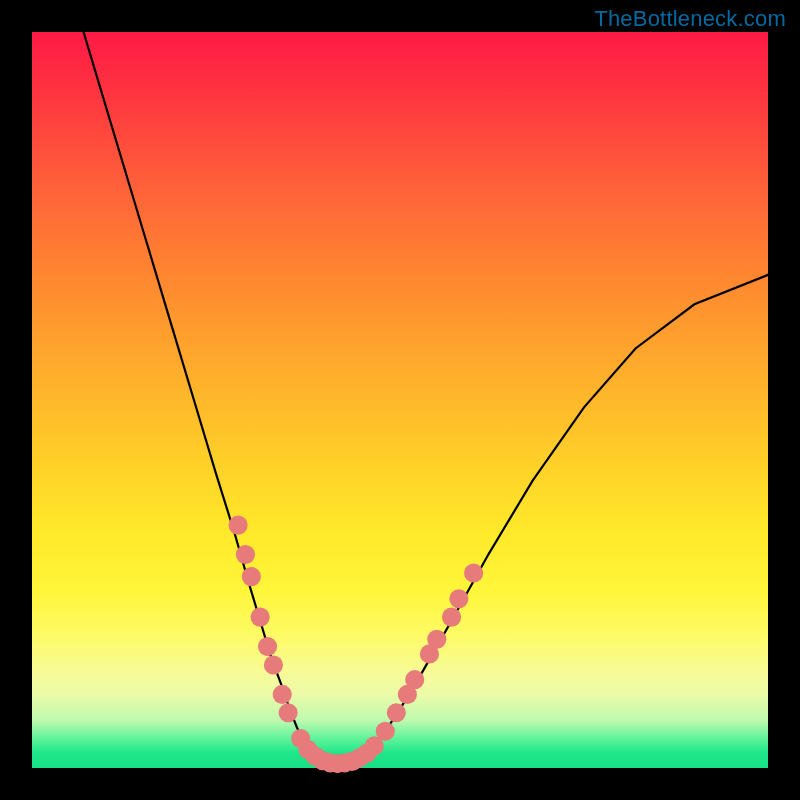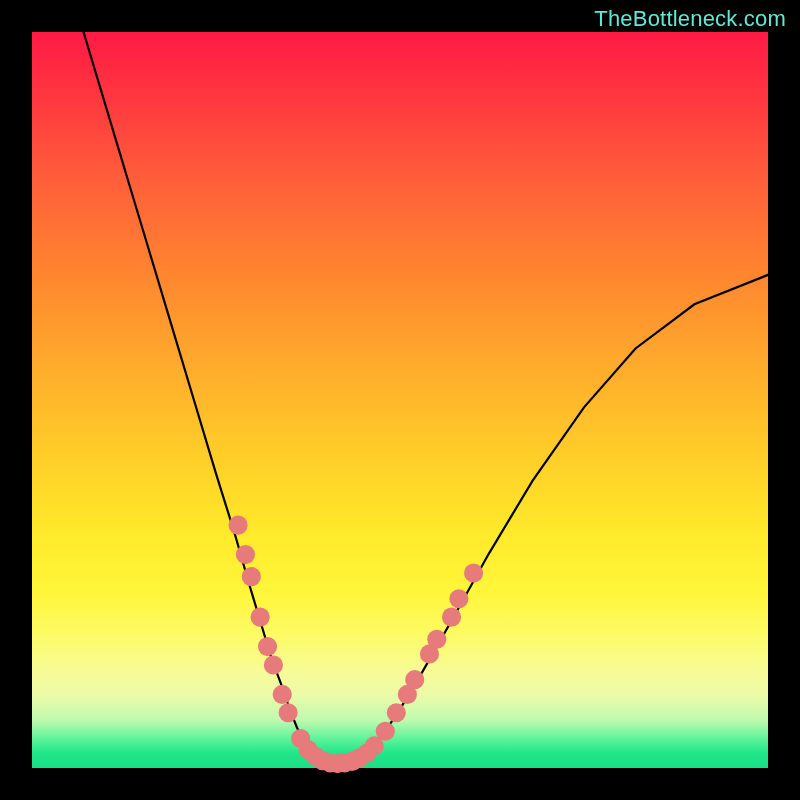--- a/index.html
+++ b/index.html
@@ -9,21 +9,21 @@
     height: 800px;
     background: #000;
     font-family: Arial, Helvetica, sans-serif;
     position: relative;
     overflow: hidden;
   }
   .watermark {
     position: absolute;
     top: 6px;
     right: 14px;
-    color: #5eead4;
+    color: #0369a1;
     font-size: 22px;
     font-weight: 500;
     letter-spacing: 0.2px;
     z-index: 5;
   }
   .plot-area {
     position: absolute;
     left: 32px;
     top: 32px;
     width: 736px;

